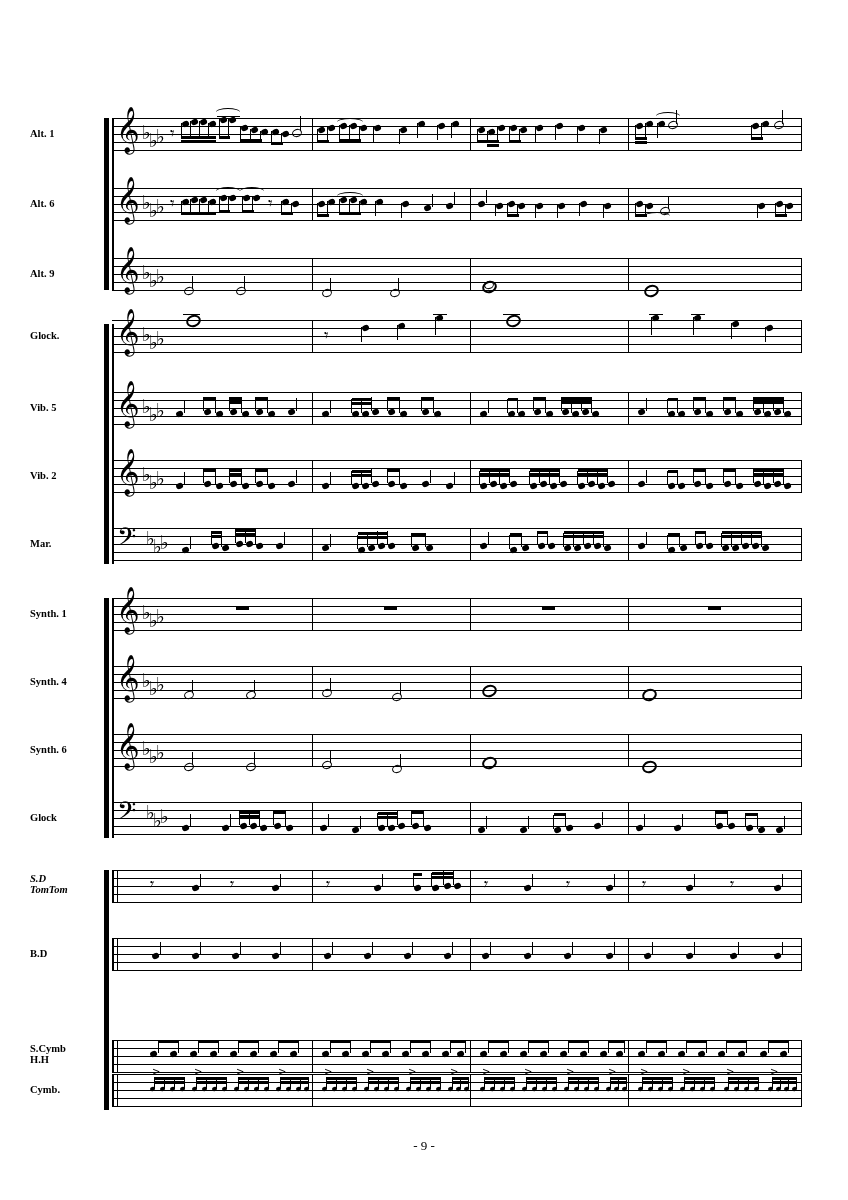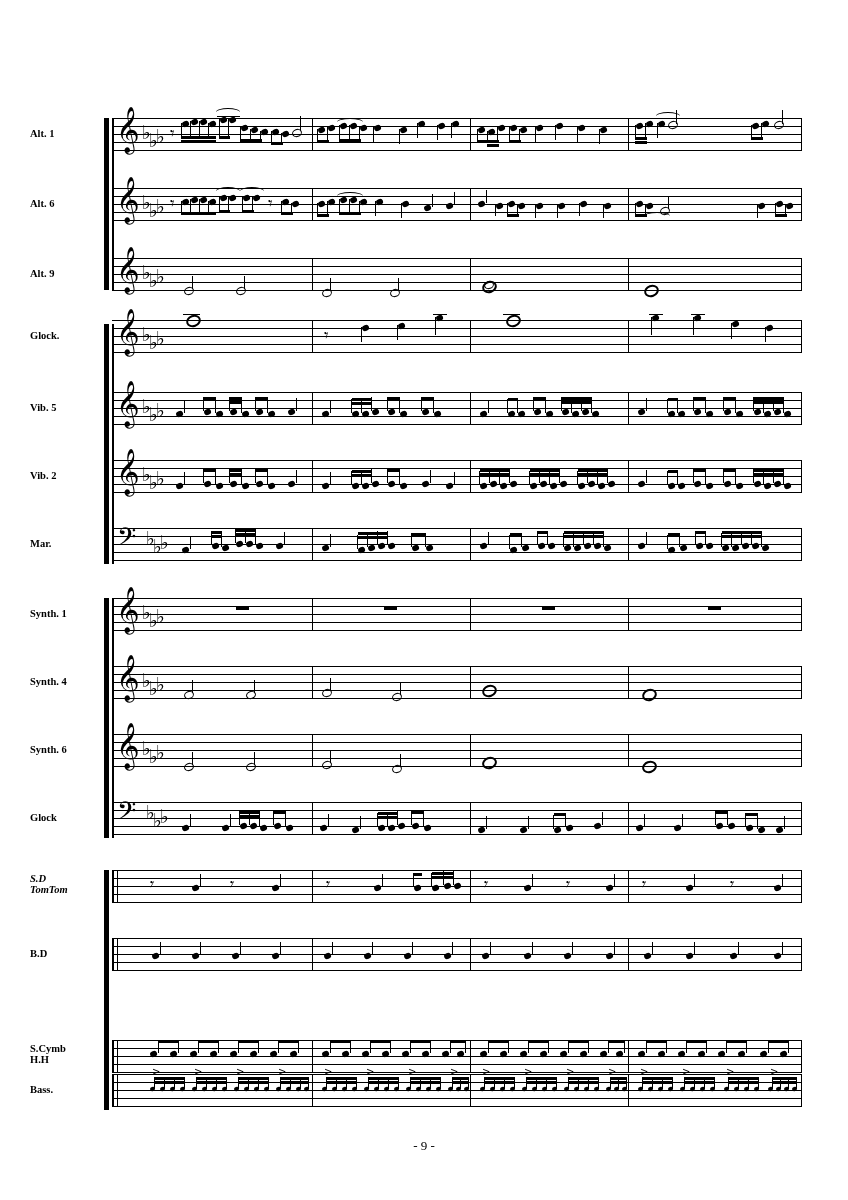--- a/index.html
+++ b/index.html
@@ -1192,21 +1192,21 @@
         <div class="beam" style="left:614px; top:0px; width:21px;"></div>
         <div class="note-dot" style="left:648px; top:11px;"></div>
           <div class="stem" style="left:656px; top:0px; height:13px;"></div>
         <div class="note-dot" style="left:668px; top:11px;"></div>
           <div class="stem" style="left:676px; top:0px; height:13px;"></div>
         <div class="beam" style="left:656px; top:0px; width:21px;"></div>
       </div>
     </div>
 
     <div class="stave-row" style="top:1074px;">
-      <div class="inst-label" style="top:10px;">Bass.</div>
+      <div class="inst-label" style="top:10px;">Cymb.</div>
       <div class="staff">
         <div class="line l0"></div>
           <div class="line l1"></div>
           <div class="line l2"></div>
           <div class="line l3"></div>
           <div class="line l4"></div>
         <div class="barline thick" style="left:0px;"></div>
         <div class="barline" style="left:5px;"></div>
         <div class="barline" style="left:200px;"></div>
         <div class="barline" style="left:358px;"></div>

